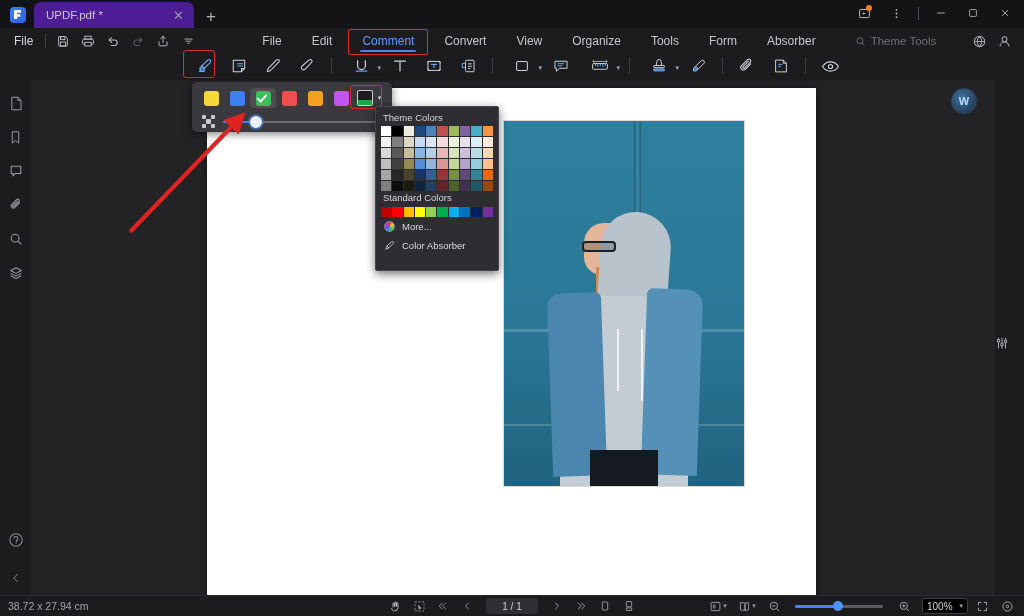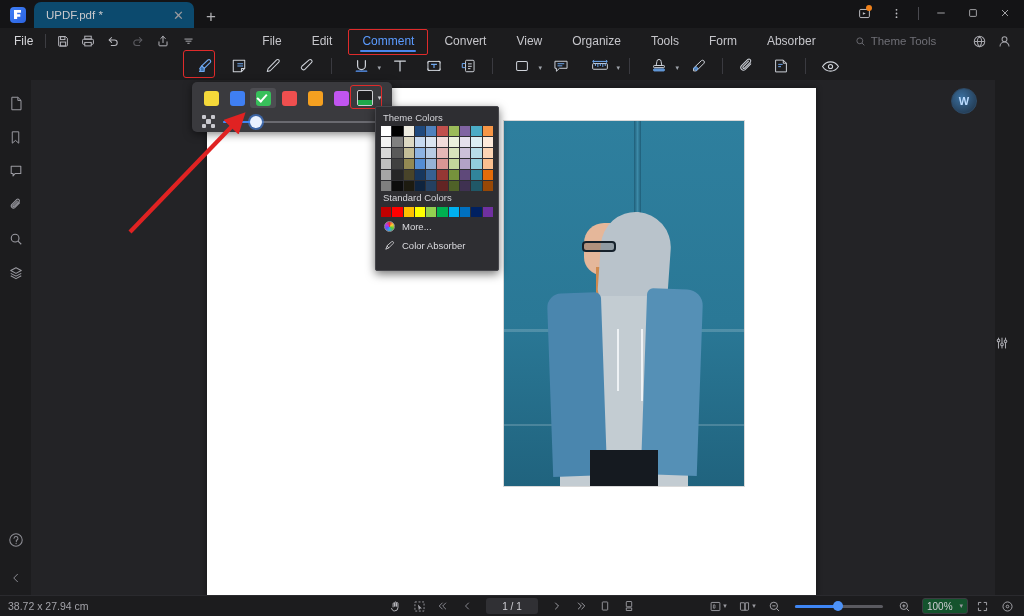--- a/index.html
+++ b/index.html
@@ -24,21 +24,21 @@
     width: 16px; height: 16px; border-radius: 4px;
     background: linear-gradient(135deg,#3f7ff7,#2b63e0);
     margin: 0 8px 5px 10px; position: relative; flex: 0 0 auto;
   }
   .app-logo:after {
     content: ""; position: absolute; left: 4px; top: 3px;
     width: 7px; height: 9px; background: #fff;
     clip-path: polygon(0 0,100% 0,100% 30%,45% 30%,45% 48%,90% 48%,90% 75%,45% 75%,45% 100%,0 100%);
   }
   .tab {
-    height: 26px; min-width: 160px; background: #0c4a6e;
+    height: 26px; min-width: 160px; background: #4c1d95;
     border-radius: 7px 7px 0 0; display: flex; align-items: center;
     padding: 0 8px 0 12px; font-size: 11.5px; color: #c9c9cc; gap: 8px;
   }
   .tab .tab-title { flex: 1; white-space: nowrap; }
   .tab .tab-close { font-size: 13px; color: #9a9a9e; line-height: 1; padding: 0 2px; }
   .tab-new { font-size: 17px; color: #b0b0b4; padding: 0 10px 3px 12px; line-height: 1; }
   .win-right {
     margin-left: auto; display: flex; align-items: center; gap: 2px;
     padding-bottom: 4px; padding-right: 4px;
   }
@@ -328,21 +328,21 @@
   }
   .zoom-slider .zfill {
     position: absolute; top: 5px; left: 0; width: 48%; height: 2.5px;
     background: #3e86f5; border-radius: 2px;
   }
   .zoom-slider .zknob {
     position: absolute; top: 1px; left: 43%; width: 10px; height: 10px;
     border-radius: 50%; background: #4d92f7;
   }
   .zoombox {
-    min-width: 46px; height: 16px; background: #14532d; border: 1px solid #3c3c42;
+    min-width: 46px; height: 16px; background: #000000; border: 1px solid #3c3c42;
     border-radius: 3px; display: flex; align-items: center;
     justify-content: space-between; padding: 0 4px; font-size: 10px;
     color: #cfcfd4; margin-left: 4px;
   }
   .caret-sm { font-size: 7px; color: #9a9aa1; }
   svg { display: block; }
 </style>
 </head>
 <body>
 

